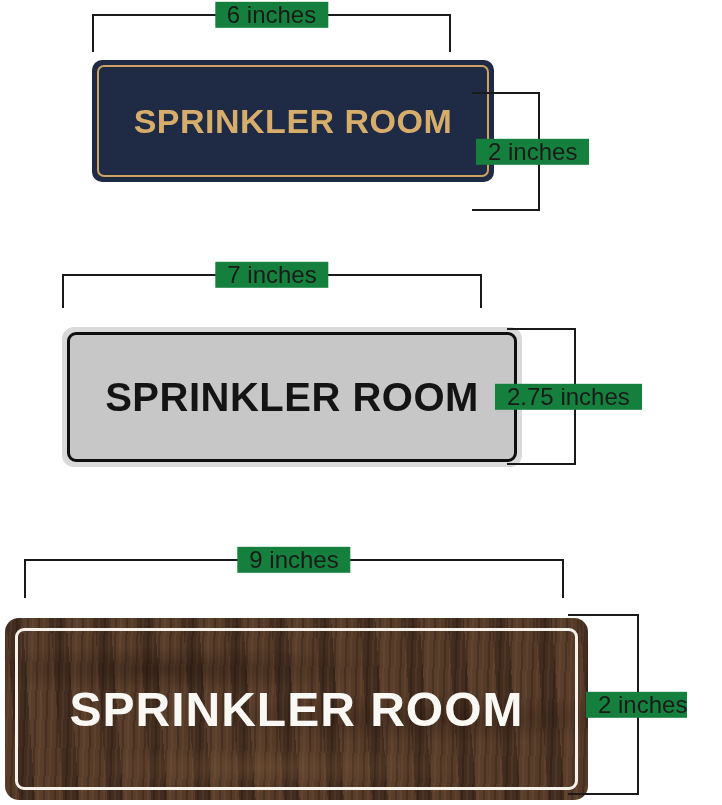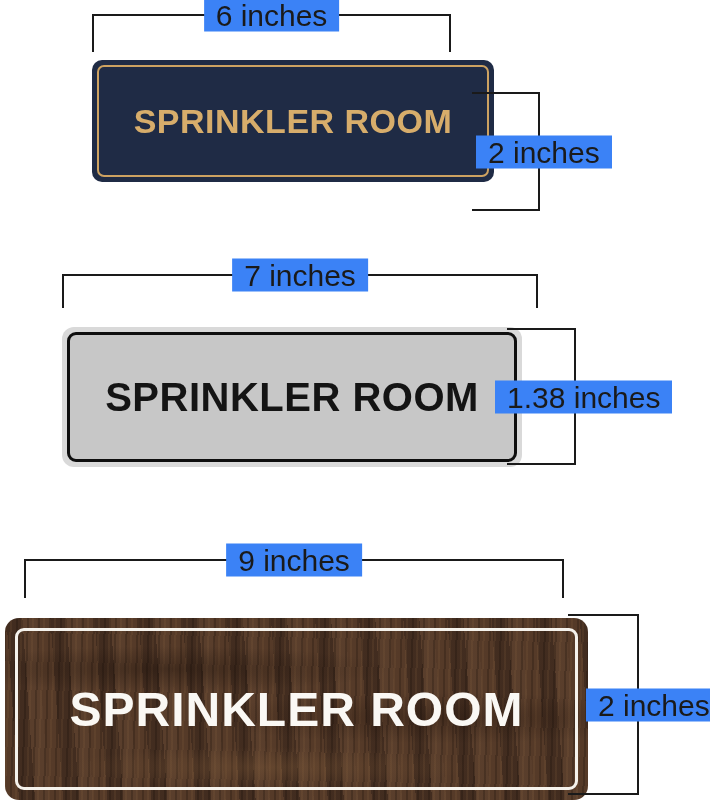--- a/index.html
+++ b/index.html
@@ -10,22 +10,22 @@
   
   .hbracket,.vbracket{position:absolute;}
   .line{position:absolute;background:#1a1a1a;}
   .hbracket .bar{left:0;right:0;top:0;height:2px;}
   .hbracket .tick-l{left:0;top:0;width:2px;}
   .hbracket .tick-r{right:0;top:0;width:2px;}
   .vbracket .bar{top:0;bottom:0;right:0;width:2px;}
   .vbracket .tick-t{left:0;right:0;top:0;height:2px;}
   .vbracket .tick-b{left:0;right:0;bottom:0;height:2px;}
   .dim-label{
-    position:absolute;background:#3b82f6;color:#1a1a1a;
-    font-size:30px;line-height:1.1;white-space:nowrap;padding:0 12px;z-index:5;
+    position:absolute;background:#15803d;color:#1a1a1a;
+    font-size:24px;line-height:1.1;white-space:nowrap;padding:0 12px;z-index:5;
   }
   .hbracket .dim-label{left:50%;top:1px;transform:translate(-50%,-50%);}
   .vbracket .dim-label{top:50%;transform:translateY(-50%);}
   
   .sign{position:absolute;padding-left:40px;}
   .sign .inner{
     position:absolute;display:flex;align-items:center;justify-content:center;
   }
   .sign-text{font-weight:bold;white-space:nowrap;}
 
@@ -52,21 +52,21 @@
   }
   .sign-wood .inner{inset:10px;border:3px solid #f5f2ec;border-radius:9px;}
   .sign-wood .sign-text{color:#faf8f4;font-size:48px;letter-spacing:1px;}
 
   
   .hb1{left:92px;top:14px;width:359px;height:38px;}
   .hb1 .tick-l,.hb1 .tick-r{height:38px;}
   .vb1{left:472px;top:62px;width:68px;height:119px;margin-top:30px;}
   .vb1 .dim-label{left:4px;}
 
-  .hb2{left:62px;top:274px;width:476px;height:34px;}
+  .hb2{left:62px;top:274px;width:420px;height:34px;}
   .hb2 .tick-l,.hb2 .tick-r{height:34px;}
   .vb2{left:507px;top:328px;width:69px;height:137px;}
   .vb2 .dim-label{left:-12px;}
 
   .hb3{left:24px;top:559px;width:540px;height:39px;}
   .hb3 .tick-l,.hb3 .tick-r{height:39px;}
   .vb3{left:568px;top:614px;width:71px;height:181px;}
   .vb3 .dim-label{left:18px;padding-right:0;}
 </style>
 </head>
@@ -104,21 +104,21 @@
   <div class="sign sign-silver">
     <div class="inner">
       <span class="sign-text">SPRINKLER ROOM</span>
     </div>
   </div>
 
   <div class="vbracket vb2">
     <div class="line bar"></div>
     <div class="line tick-t"></div>
     <div class="line tick-b"></div>
-    <span class="dim-label">1.38 inches</span>
+    <span class="dim-label">2.75 inches</span>
   </div>
 
   <div class="hbracket hb3">
     <div class="line bar"></div>
     <div class="line tick-l"></div>
     <div class="line tick-r"></div>
     <span class="dim-label">9 inches</span>
   </div>
 
   <div class="sign sign-wood">

